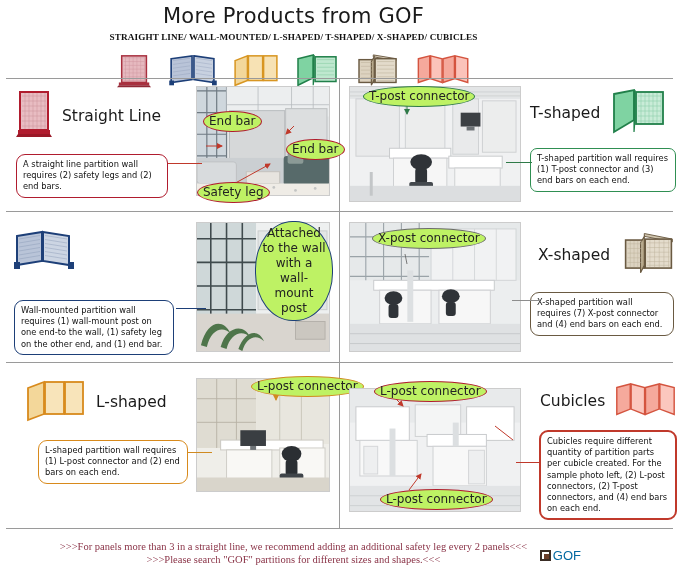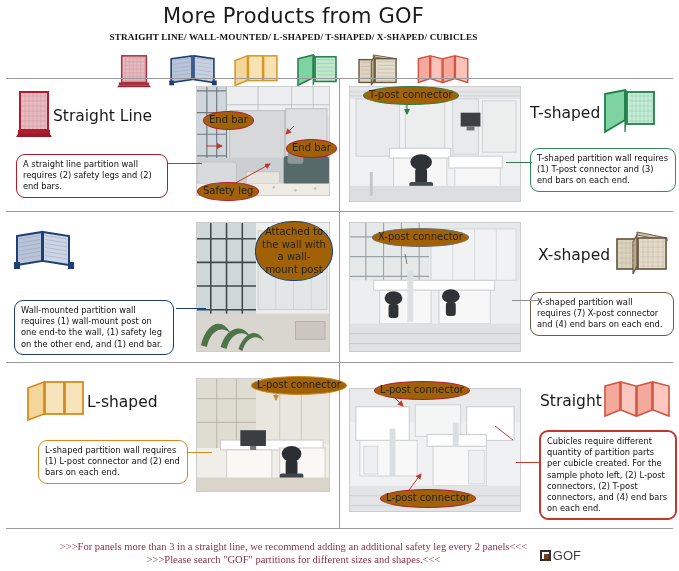--- a/index.html
+++ b/index.html
@@ -43,21 +43,21 @@
 
   
   .vline {
     position: absolute; left: 339px; top: 78px;
     width: 1px; height: 450px; background: #9a9a9a;
   }
   .hline { position: absolute; height: 1px; background: #9a9a9a; }
 
   
   .cell { position: absolute; }
-  .cat-row { display: flex; align-items: center; gap: 1px; }
+  .cat-row { display: flex; align-items: center; gap: 10px; }
   .cat-name {
     font-size: 15.5px; color: #1a1a1a; white-space: nowrap;
     font-family: "DejaVu Sans", sans-serif; font-weight: 400;
   }
   .blurb {
     font-size: 8.3px; line-height: 1.35; color: #111;
     border: 1.6px solid #333; border-radius: 9px;
     background: #fff; padding: 4px 6px; display: inline-block;
     font-family: "DejaVu Sans", sans-serif;
   }
@@ -78,22 +78,22 @@
       linear-gradient(180deg,#e9ebec 0%,#dfe2e4 45%,#cfd2d4 46%,#bfc3c6 100%);
   }
   .office-b {
     background:
       linear-gradient(180deg,#f2f3f4 0%,#e6e8ea 55%,#d2d5d8 56%,#c3c7ca 100%);
   }
 
   
   .callout {
     position: absolute;
-    background: #a16207;
-    font-size: 10px;
+    background: #bef264;
+    font-size: 12px;
     font-family: "DejaVu Sans", sans-serif;
     color: #222;
     padding: 2px 5px;
     border-radius: 50%;
     white-space: nowrap;
     line-height: 1.25;
     text-align: center;
   }
   .co-red { border: 1.2px solid #b01c2e; }
   .co-green { border: 1.2px solid #2f7a48; }
@@ -107,21 +107,21 @@
   .lead.b { background: #1d3f78; }
   .lead.gray { background: #8d8d8d; }
 
   
   .footer { position: absolute; left:0; right:0; bottom: 6px; text-align: center; }
   .foot1 { font-size: 10.5px; color: #8a3347; font-family: Liberation Serif, serif; }
   .foot2 { font-size: 10.5px; color: #8a3347; font-family: "Liberation Serif", serif; margin-top: 2px; }
   .brand { position: absolute; right: 6px; bottom: 8px; display: flex; align-items: center; gap: 2px; }
   .brand-sq { width: 11px; height: 11px; background: #fff; border: 2px solid #3a2d25; position: relative; }
   .brand-sq:after { content:""; position:absolute; left:2px; bottom:0; width:5px; height:5px; background:#6b3f2a; }
-  .brand-txt { font-size: 13px; color: #404040; font-family: "Liberation Sans", sans-serif; }
+  .brand-txt { font-size: 13px; color: #0369a1; font-family: "Liberation Sans", sans-serif; }
 </style>
 </head>
 <body>
 
 <div class="page">
 
   <div class="title">More Products from GOF</div>
   <div class="subtitle">STRAIGHT LINE/ WALL-MOUNTED/ L-SHAPED/ T-SHAPED/ X-SHAPED/ CUBICLES</div>
 
   <div class="icon-strip">
@@ -257,21 +257,21 @@
       <svg width="56" height="50" viewBox="0 0 56 50">
         <path d="M4 6 L24 2 L24 32 L4 44 Z" fill="#7fd3a2" stroke="#21804a" stroke-width="1.8"></path>
         <path d="M25 2 L25 32 L24 44 L24 6 Z" fill="#3f9e64" stroke="#21804a" stroke-width="1.2"></path>
         <rect x="26" y="4" width="27" height="32" fill="#c9ecd8" stroke="#21804a" stroke-width="1.8"></rect>
         <g stroke="#8fd0ab" stroke-width="0.6">
           <path d="M28 8h23M28 13h23M28 18h23M28 23h23M28 28h23M28 33h23"></path>
           <path d="M31 5v30M35 5v30M39 5v30M43 5v30M47 5v30M51 5v30"></path>
         </g>
       </svg>
     </div>
-    <div class="blurb green" style="margin-top:10px; width:146px;">T-shaped partition wall requires (1) T-post connector and (3) end bars on each end.</div>
+    <div class="blurb green" style="margin-top:10px; width:146px;border-radius:7px;">T-shaped partition wall requires (1) T-post connector and (3) end bars on each end.</div>
   </div>
 
   <div class="photo office-b" style="left:349px; top:86px; width:172px; height:116px;">
     <svg class="ph-inner" viewBox="0 0 172 116" preserveAspectRatio="none">
       <rect width="172" height="116" fill="#f0f1f2"></rect>
       <rect x="0" y="0" width="172" height="12" fill="#e3e5e6"></rect>
       <g stroke="#c8cbcd" stroke-width="0.7">
           <path d="M0 5h172M0 9h172"></path>
         </g>
       <rect x="6" y="12" width="44" height="58" fill="#e9eaeb" stroke="#cfd1d3"></rect>
@@ -449,21 +449,21 @@
         <path d="M0 0 L6 3 L0 6 Z" fill="#d08a20"></path>
       </marker>
     </defs>
     <path d="M36 18 L36 28" stroke="#d08a20" stroke-width="1" fill="none" marker-end="url(#aro)"></path>
   </svg>
   <div class="callout co-orange" style="left:251px; top:376px;">L-post connector</div>
   <div class="lead o" style="left:188px; top:452px; width:24px;"></div>
 
   <div class="cell" style="left:540px; top:378px; width:138px;">
     <div class="cat-row">
-      <span class="cat-name">Straight</span>
+      <span class="cat-name">Cubicles</span>
       <svg width="70" height="46" viewBox="0 0 70 46">
         <path d="M2 8 L17 4 L17 32 L2 38 Z" fill="#f5a99c" stroke="#d4543f" stroke-width="1.6"></path>
         <path d="M18 4 L33 8 L33 38 L18 32 Z" fill="#fbc7be" stroke="#d4543f" stroke-width="1.6"></path>
         <path d="M34 8 L49 4 L49 32 L34 38 Z" fill="#f5a99c" stroke="#d4543f" stroke-width="1.6"></path>
         <path d="M50 4 L66 8 L66 38 L50 32 Z" fill="#fbc7be" stroke="#d4543f" stroke-width="1.6"></path>
       </svg>
     </div>
     <div class="blurb redthick" style="margin-top:6px; width:138px; margin-left:-1px;">Cubicles require different quantity of partition parts per cubicle created. For the sample photo left, (2) L-post connectors, (2) T-post connectors, and (4) end bars on each end.</div>
   </div>
 

